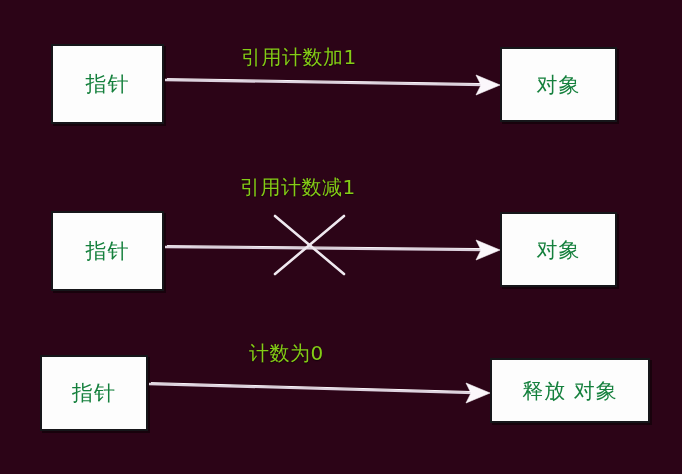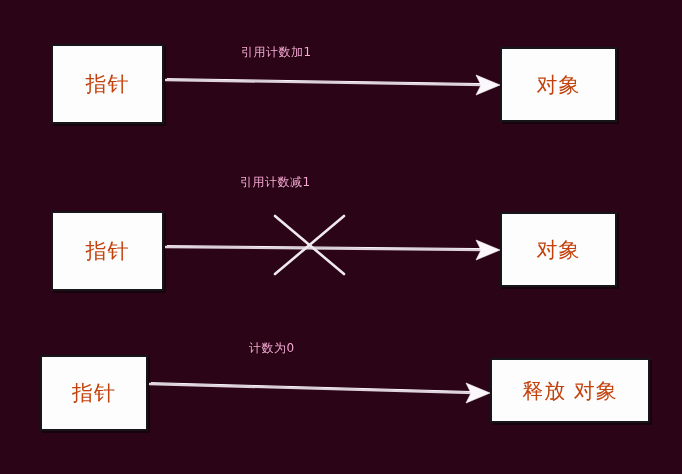--- a/index.html
+++ b/index.html
@@ -24,30 +24,30 @@
     width: 682px;
   }
   .node {
     position: absolute;
     background: #fdfdfd;
     border: 2px solid #16161a;
     box-sizing: border-box;
     display: flex;
     align-items: center;
     justify-content: center;
-    color: #c2410c;
+    color: #15803d;
     font-size: 21px;
     letter-spacing: 1px;
     white-space: nowrap;
     box-shadow: 2px 2px 0 rgba(0,0,0,0.45);
   }
   .edge-label {
     position: absolute;
-    color: #f9a8d4;
-    font-size: 12px;
+    color: #84cc16;
+    font-size: 20px;
     letter-spacing: 0.5px;
     white-space: nowrap;
     text-shadow: 0 1px 1px rgba(0,0,0,0.6);
   }
   .arrow-svg {
     position: absolute;
     left: 0;
     top: 0;
     overflow: visible;
   }

